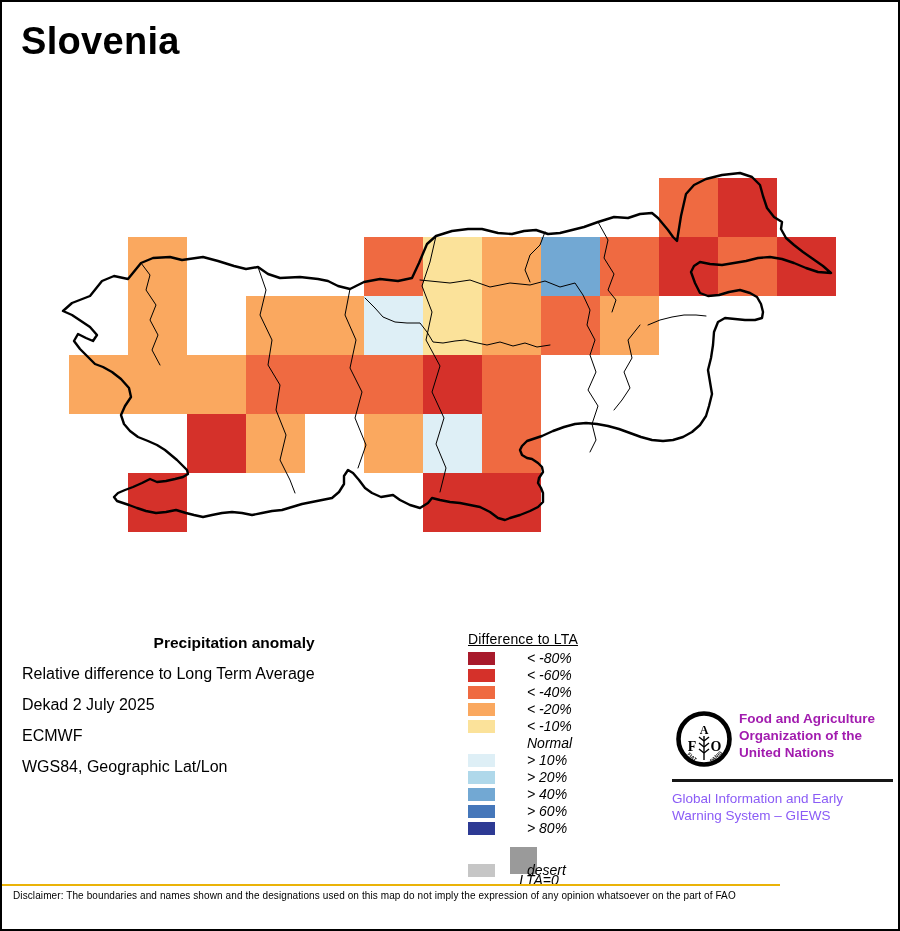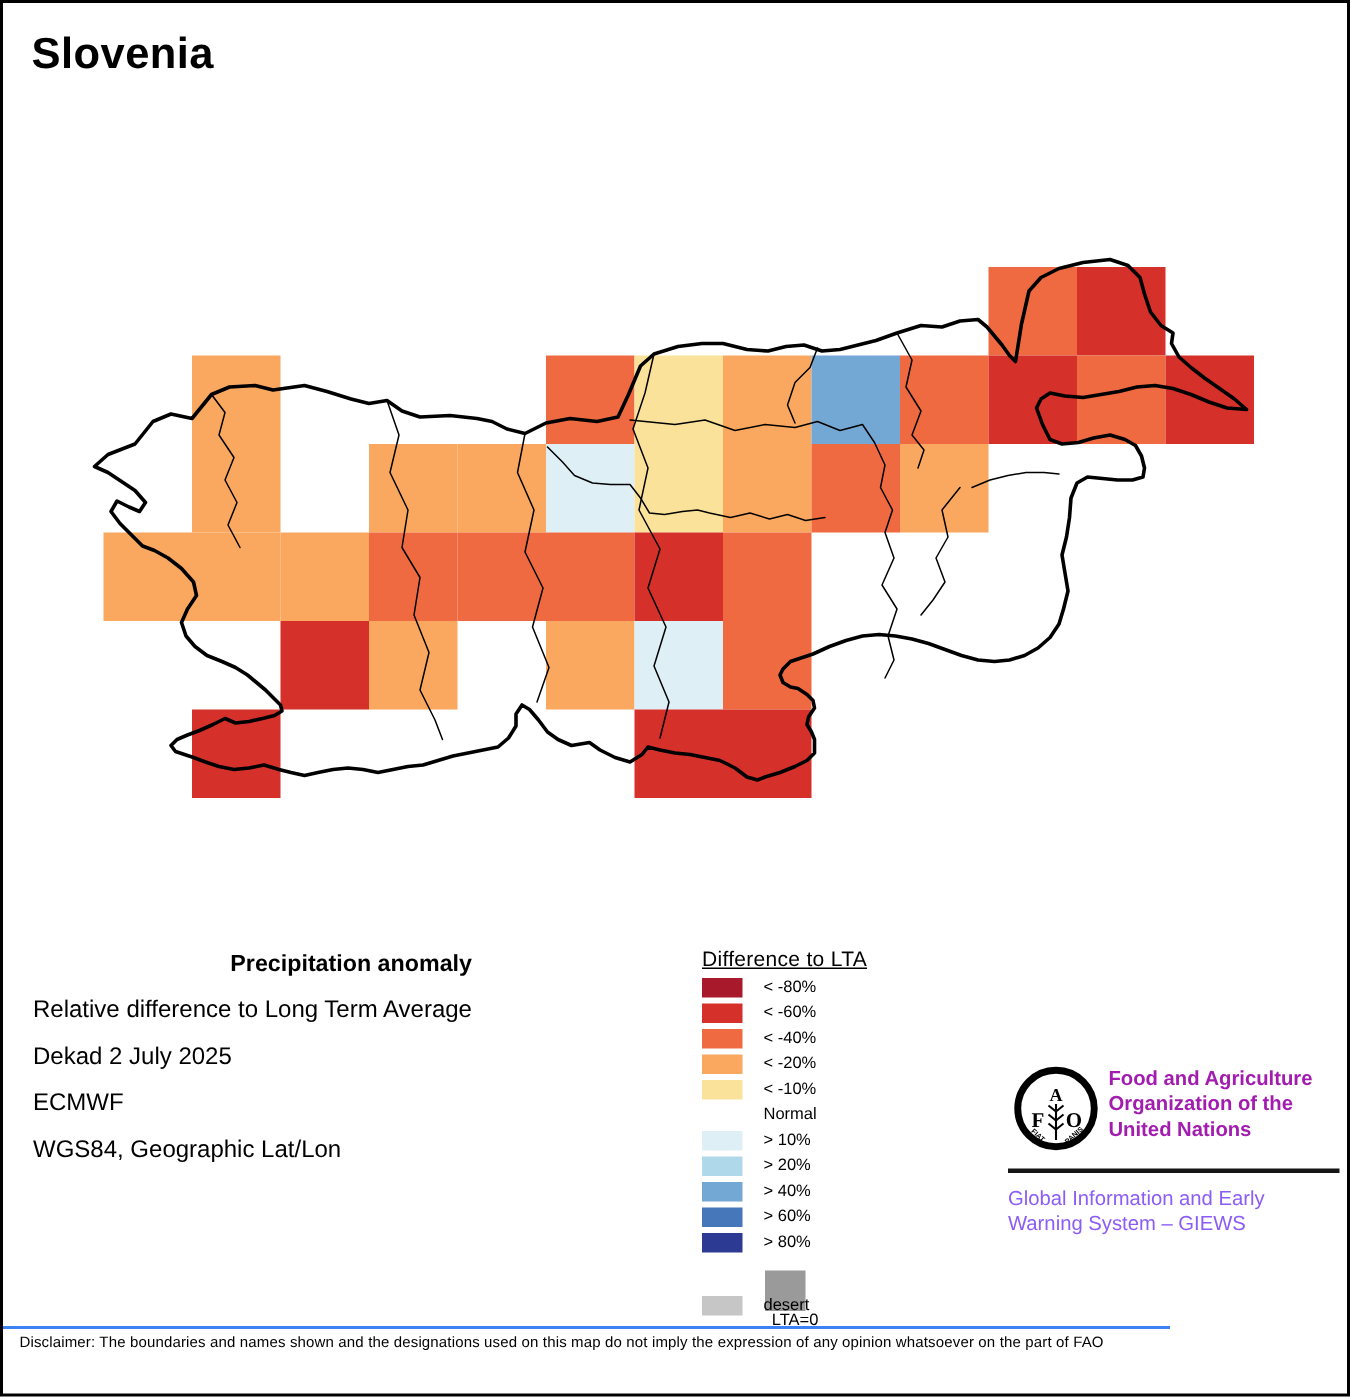--- a/index.html
+++ b/index.html
@@ -5,44 +5,44 @@
   html,body{margin:0;padding:0;}
   body{
     width:900px;height:931px;position:relative;background:#ffffff;
     font-family:"Liberation Sans","DejaVu Sans",sans-serif;color:#000;
     overflow:hidden;
   }
   .outer-frame{position:absolute;inset:0;border:2px solid #000;pointer-events:none;z-index:50;}
   #map-svg{position:absolute;left:0;top:0;}
   #page-title{
     position:absolute;left:21px;top:20px;
-    font-size:29px;font-weight:bold;letter-spacing:.3px;
+    font-size:38px;font-weight:bold;letter-spacing:.3px;
   }
   #info-block{position:absolute;left:22px;top:634px;font-size:16px;}
   #info-block div{margin-bottom:13px;white-space:nowrap;}
   #info-heading{font-weight:bold;font-size:15.5px;text-align:right;}
   #legend{position:absolute;left:468px;top:631px;}
   #legend-title{
     font-size:14px;font-weight:normal;text-decoration:underline;
     margin-bottom:5px;letter-spacing:.2px;white-space:nowrap;
   }
   .legend-item{display:flex;align-items:center;height:13px;margin-bottom:4px;}
   .legend-item.gap{margin-top:12px;flex-direction:column;}
   .swatch{width:27px;height:13px;display:inline-block;flex:0 0 27px;}
-  .legend-label{margin-left:14px;font-size:11px;line-height:13px;white-space:nowrap;}
+  .legend-label{margin-left:32px;font-size:14px;line-height:13px;white-space:nowrap;font-style:italic;}
   #fao-emblem{position:absolute;left:674px;top:710px;}
   #fao-org{
     position:absolute;left:739px;top:710px;
     font-size:13.5px;font-weight:bold;line-height:17px;color:#a21caf;
   }
   .fao-sep{position:absolute;left:672px;top:779px;width:221px;height:2.5px;background:#161616;}
   #giews{position:absolute;left:672px;top:790px;font-size:13.5px;line-height:17px;color:#8b5cf6;}
   #disclaimer{
     position:absolute;left:0;top:884px;width:780px;box-sizing:border-box;
-    border-top:2px solid #3b82f6;padding:3px 25px 0 13px;
+    border-top:2px solid #eab308;padding:3px 25px 0 13px;
     font-size:10px;line-height:13px;letter-spacing:.1px;white-space:nowrap;
   }
 </style>
 </head>
 <body>
 
 <div class="outer-frame"></div>
 
 <svg id="map-svg" width="900" height="931" viewBox="0 0 900 931">
 

